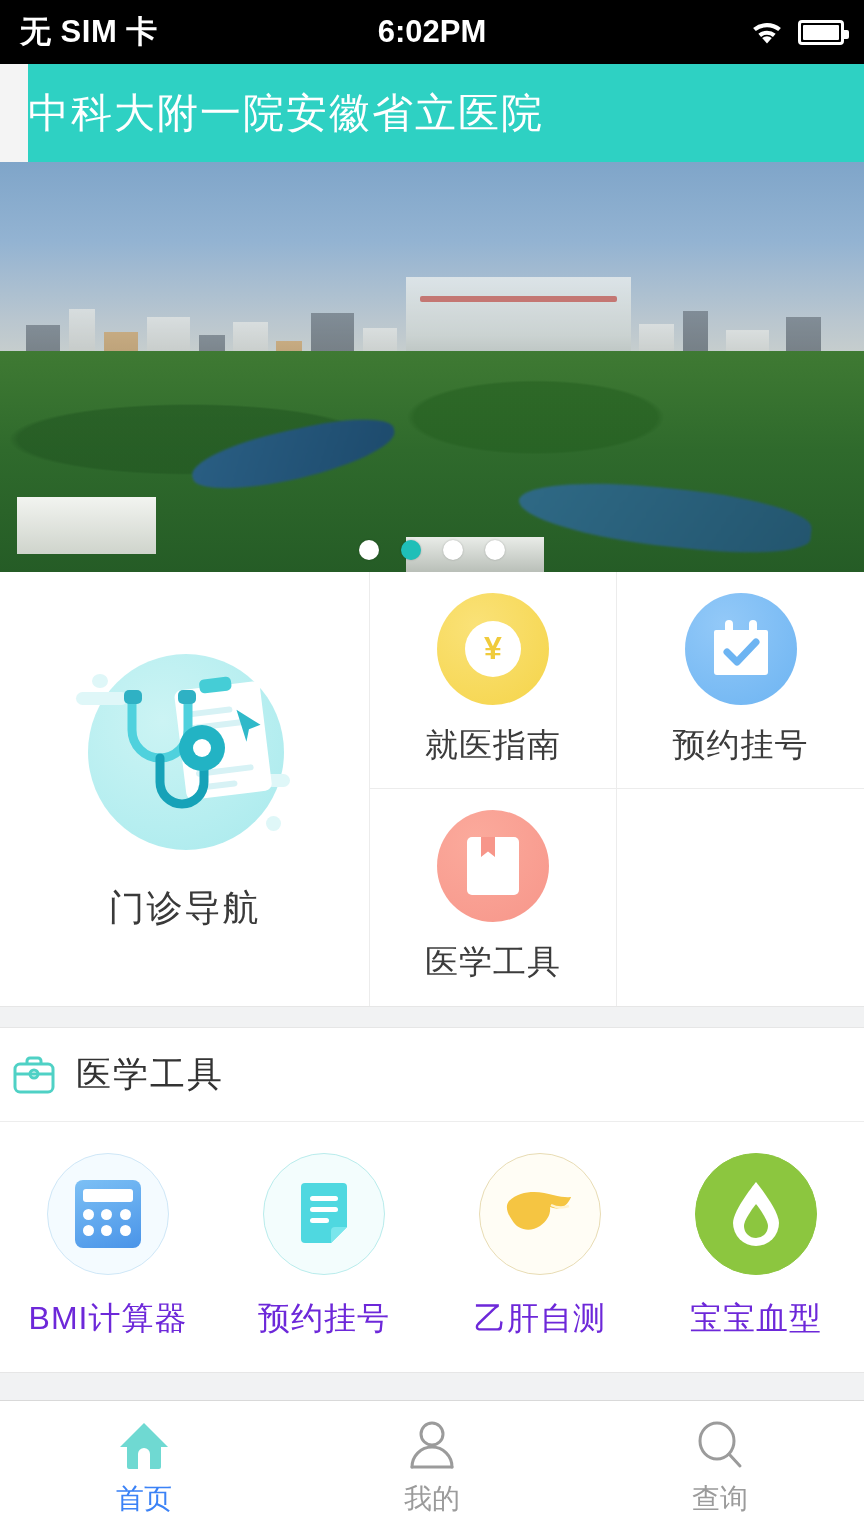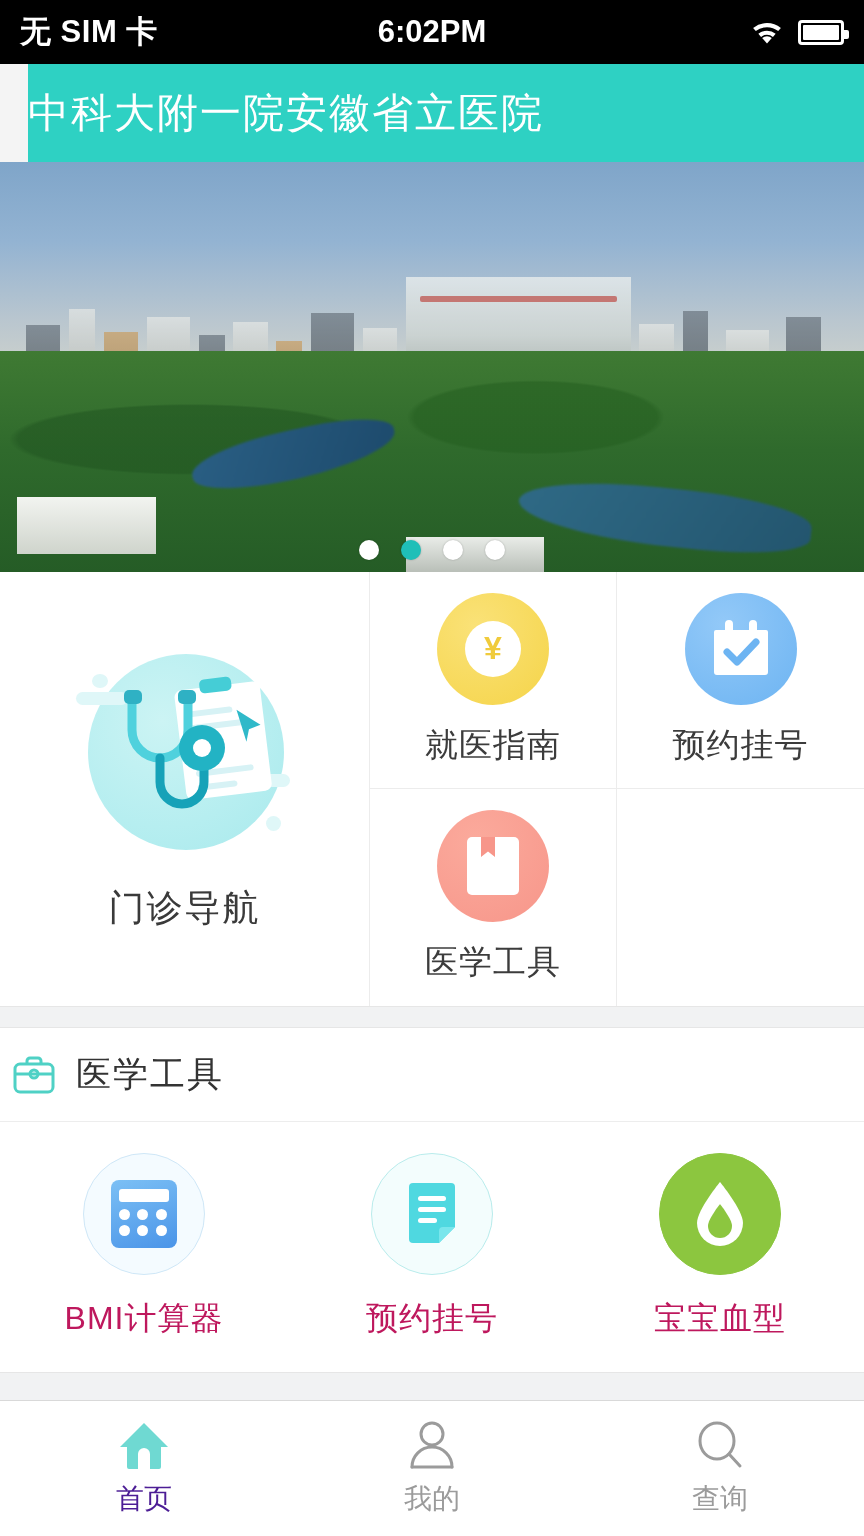--- a/index.html
+++ b/index.html
@@ -113,39 +113,39 @@
   .sectionhead .ttl { font-size:35px; color:#333; letter-spacing:2px; }
 
   
   .tools { flex:0 0 250px; background:#fff; display:flex; align-items:center; }
   .tool { flex:1; display:flex; flex-direction:column; align-items:center; gap:22px; cursor:pointer; }
   .tool .ring { width:122px; height:122px; border-radius:50%; display:flex; align-items:center; justify-content:center; }
   .ring.blue  { background:#f4fbff; border:1.5px solid #cfe7f7; }
   .ring.cyan  { background:#f3fdfd; border:1.5px solid #b9ecec; }
   .ring.gold  { background:#fffdf5; border:1.5px solid #e8dcb4; }
   .ring.green { background:#8cc63f; border:1.5px solid #8cc63f; }
-  .tool .tlbl { font-size:32px; color:#be185d; letter-spacing:1px; }
+  .tool .tlbl { font-size:32px; color:#6d28d9; letter-spacing:1px; }
 
   .calc { width:66px; height:68px; border-radius:8px; background:linear-gradient(160deg,#7cc0f5,#4a94e8); position:relative; padding:9px 8px; }
   .calc .scr { height:13px; background:#fff; border-radius:3px; }
   .calc .keys { display:grid; grid-template-columns:repeat(3,1fr); gap:5px; margin-top:7px; }
   .calc .keys i { display:block; width:11px; height:11px; border-radius:50%; background:#fff; }
 
   .doc { width:62px; height:66px; position:relative; }
 
   
   .bottomgap { flex:1 1 auto; background:#f1f2f3; border-top:1px solid #e6e6e6; }
 
   
   .tabbar {
     flex:0 0 136px; background:#fff; border-top:1px solid #d9d9d9; display:flex; align-items:center;
   }
   .tab { flex:1; display:flex; flex-direction:column; align-items:center; gap:10px; cursor:pointer; }
   .tab .tl { font-size:28px; color:#9b9b9b; }
-  .tab.active .tl { color:#4c1d95; }
+  .tab.active .tl { color:#3b82f6; }
 </style>
 </head>
 <body>
 
 <div class="phone">
 
   <div class="statusbar">
     <div class="sb-left">无 SIM 卡</div>
     <div class="sb-center">6:02PM</div>
     <div class="sb-right">
@@ -297,20 +297,29 @@
           <path d="M8 6 a4 4 0 0 1 4-4 h38 a4 4 0 0 1 4 4 v40 l-16 16 H12 a4 4 0 0 1-4-4 z" fill="#4fd8e0"></path>
           <path d="M54 46 l-16 16 v-12 a4 4 0 0 1 4-4 z" fill="#79e6ec"></path>
           <rect x="17" y="15" width="28" height="5" rx="2.5" fill="#fff"></rect>
           <rect x="17" y="26" width="28" height="5" rx="2.5" fill="#fff"></rect>
           <rect x="17" y="37" width="19" height="5" rx="2.5" fill="#fff"></rect>
         </svg>
       </div>
       <div class="tlbl">预约挂号</div>
     </div>
 
+    <div class="tool">
+      <div class="ring gold">
+        <svg width="70" height="54" viewBox="0 0 70 54">
+          <path d="M4 14 C16 2 36 4 48 8 c10 3 18 2 18 2 0 0-3 9-11 11-4 1-7 0-10-1 1 7-3 14-10 19-9 6-22 5-28-6 C2 26 0 19 4 14z" fill="#f5c542"></path>
+          <path d="M46 18 c6 3 12 3 18 1" fill="none" stroke="#fff3cf" stroke-width="2.5"></path>
+        </svg>
+      </div>
+      <div class="tlbl">乙肝自测</div>
+    </div>
 
     <div class="tool">
       <div class="ring green">
         <svg width="58" height="72" viewBox="0 0 58 72">
           <path d="M29 4 C29 4 6 32 6 45 a23 23 0 0 0 46 0 C52 32 29 4 29 4z" fill="#fff"></path>
           <path d="M29 26 C29 26 17 41 17 48 a12 12 0 0 0 24 0 C41 41 29 26 29 26z" fill="#8cc63f"></path>
         </svg>
       </div>
       <div class="tlbl">宝宝血型</div>
     </div>

